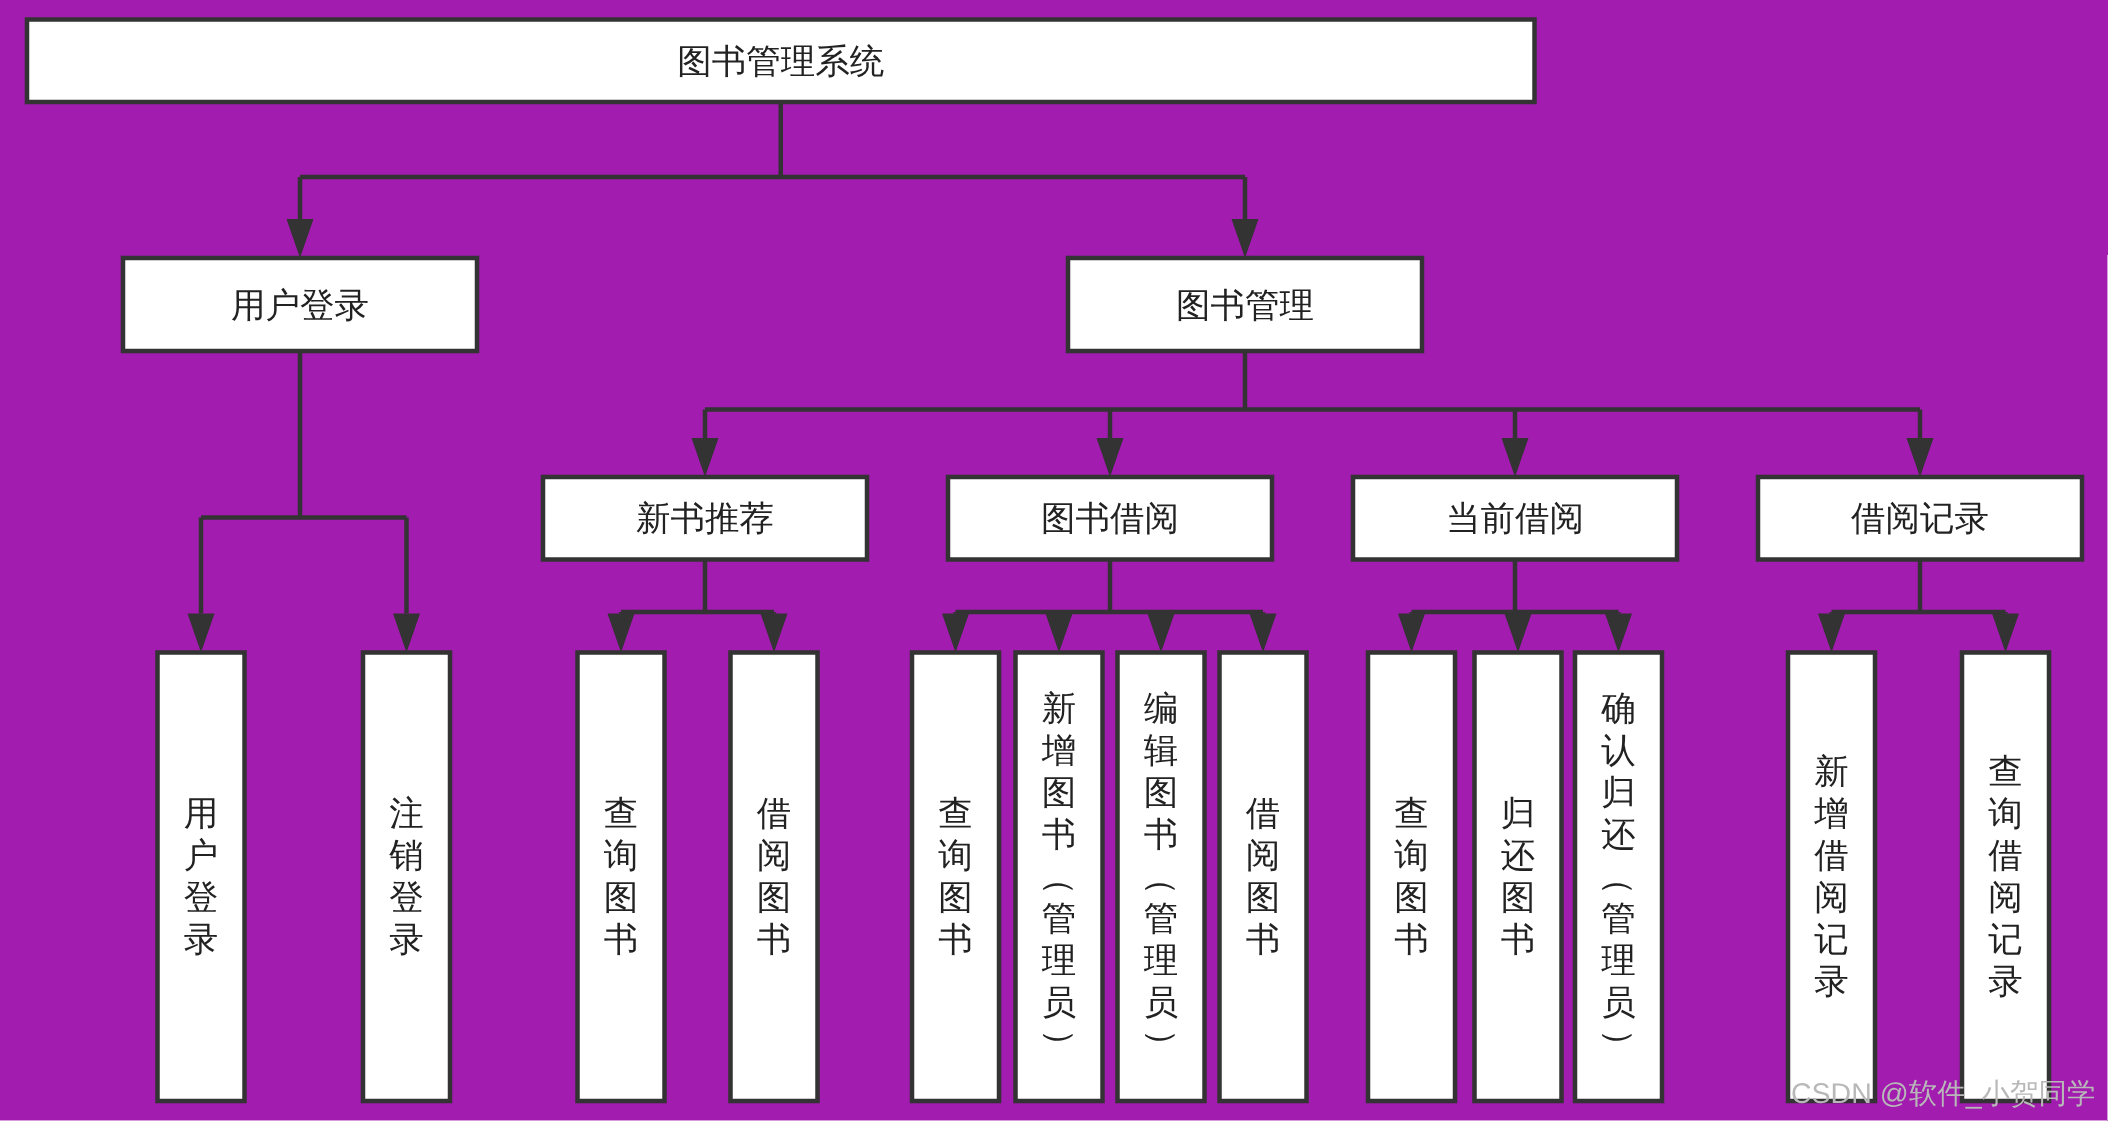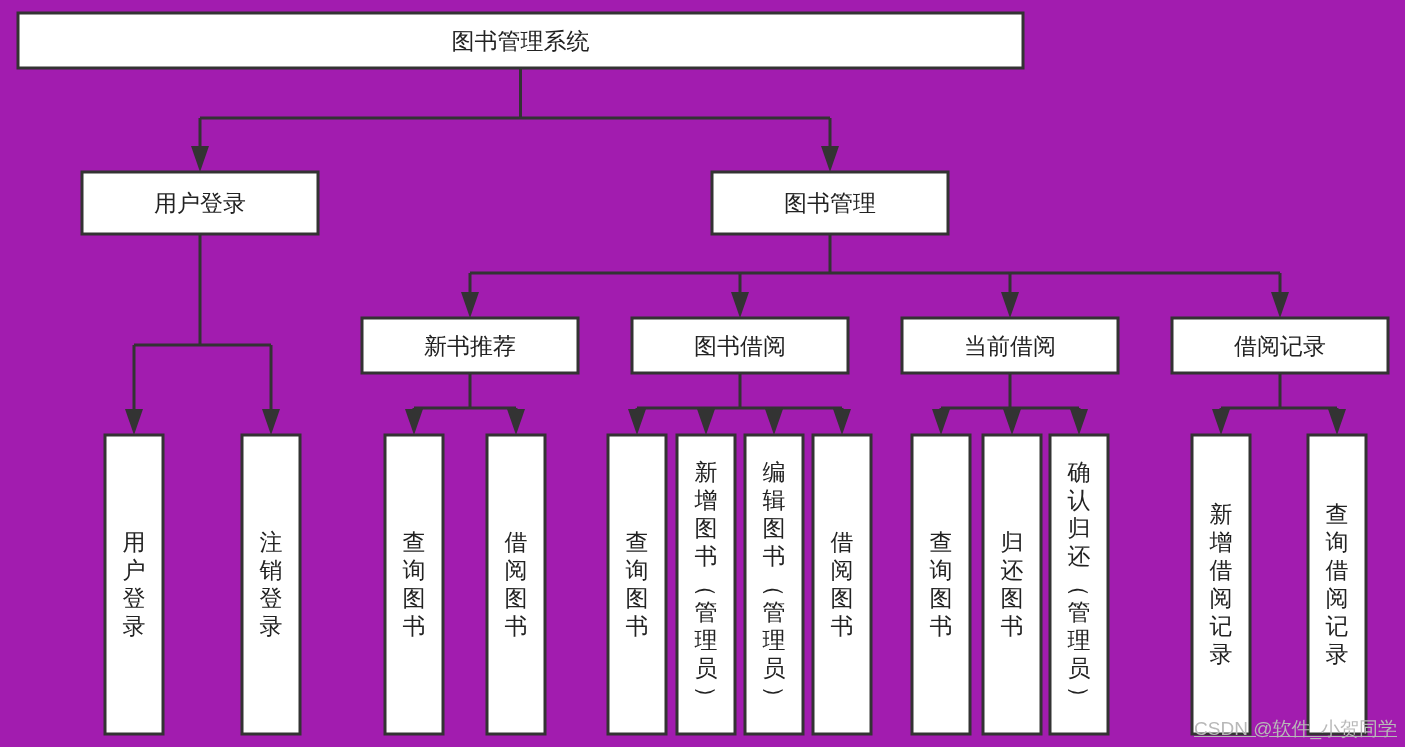--- a/index.html
+++ b/index.html
@@ -44,21 +44,20 @@
   .watermark-text {
     position: absolute;
     right: 8px;
     bottom: 5px;
     font-family: "Liberation Sans", "DejaVu Sans", sans-serif;
     font-size: 19px;
     color: #b8b8b8;
     white-space: nowrap;
     pointer-events: none;
     user-select: none;
-    text-decoration: underline;
   }
 </style>
 </head>
 <body>
 
 <div id="diagram-root">
 
   <svg class="diagram-canvas" viewBox="0 0 1405 747" xmlns="http://www.w3.org/2000/svg">
     <g id="connectors-layer">
         <line x1="520.5" y1="68" x2="520.5" y2="118" class="connector"></line>

